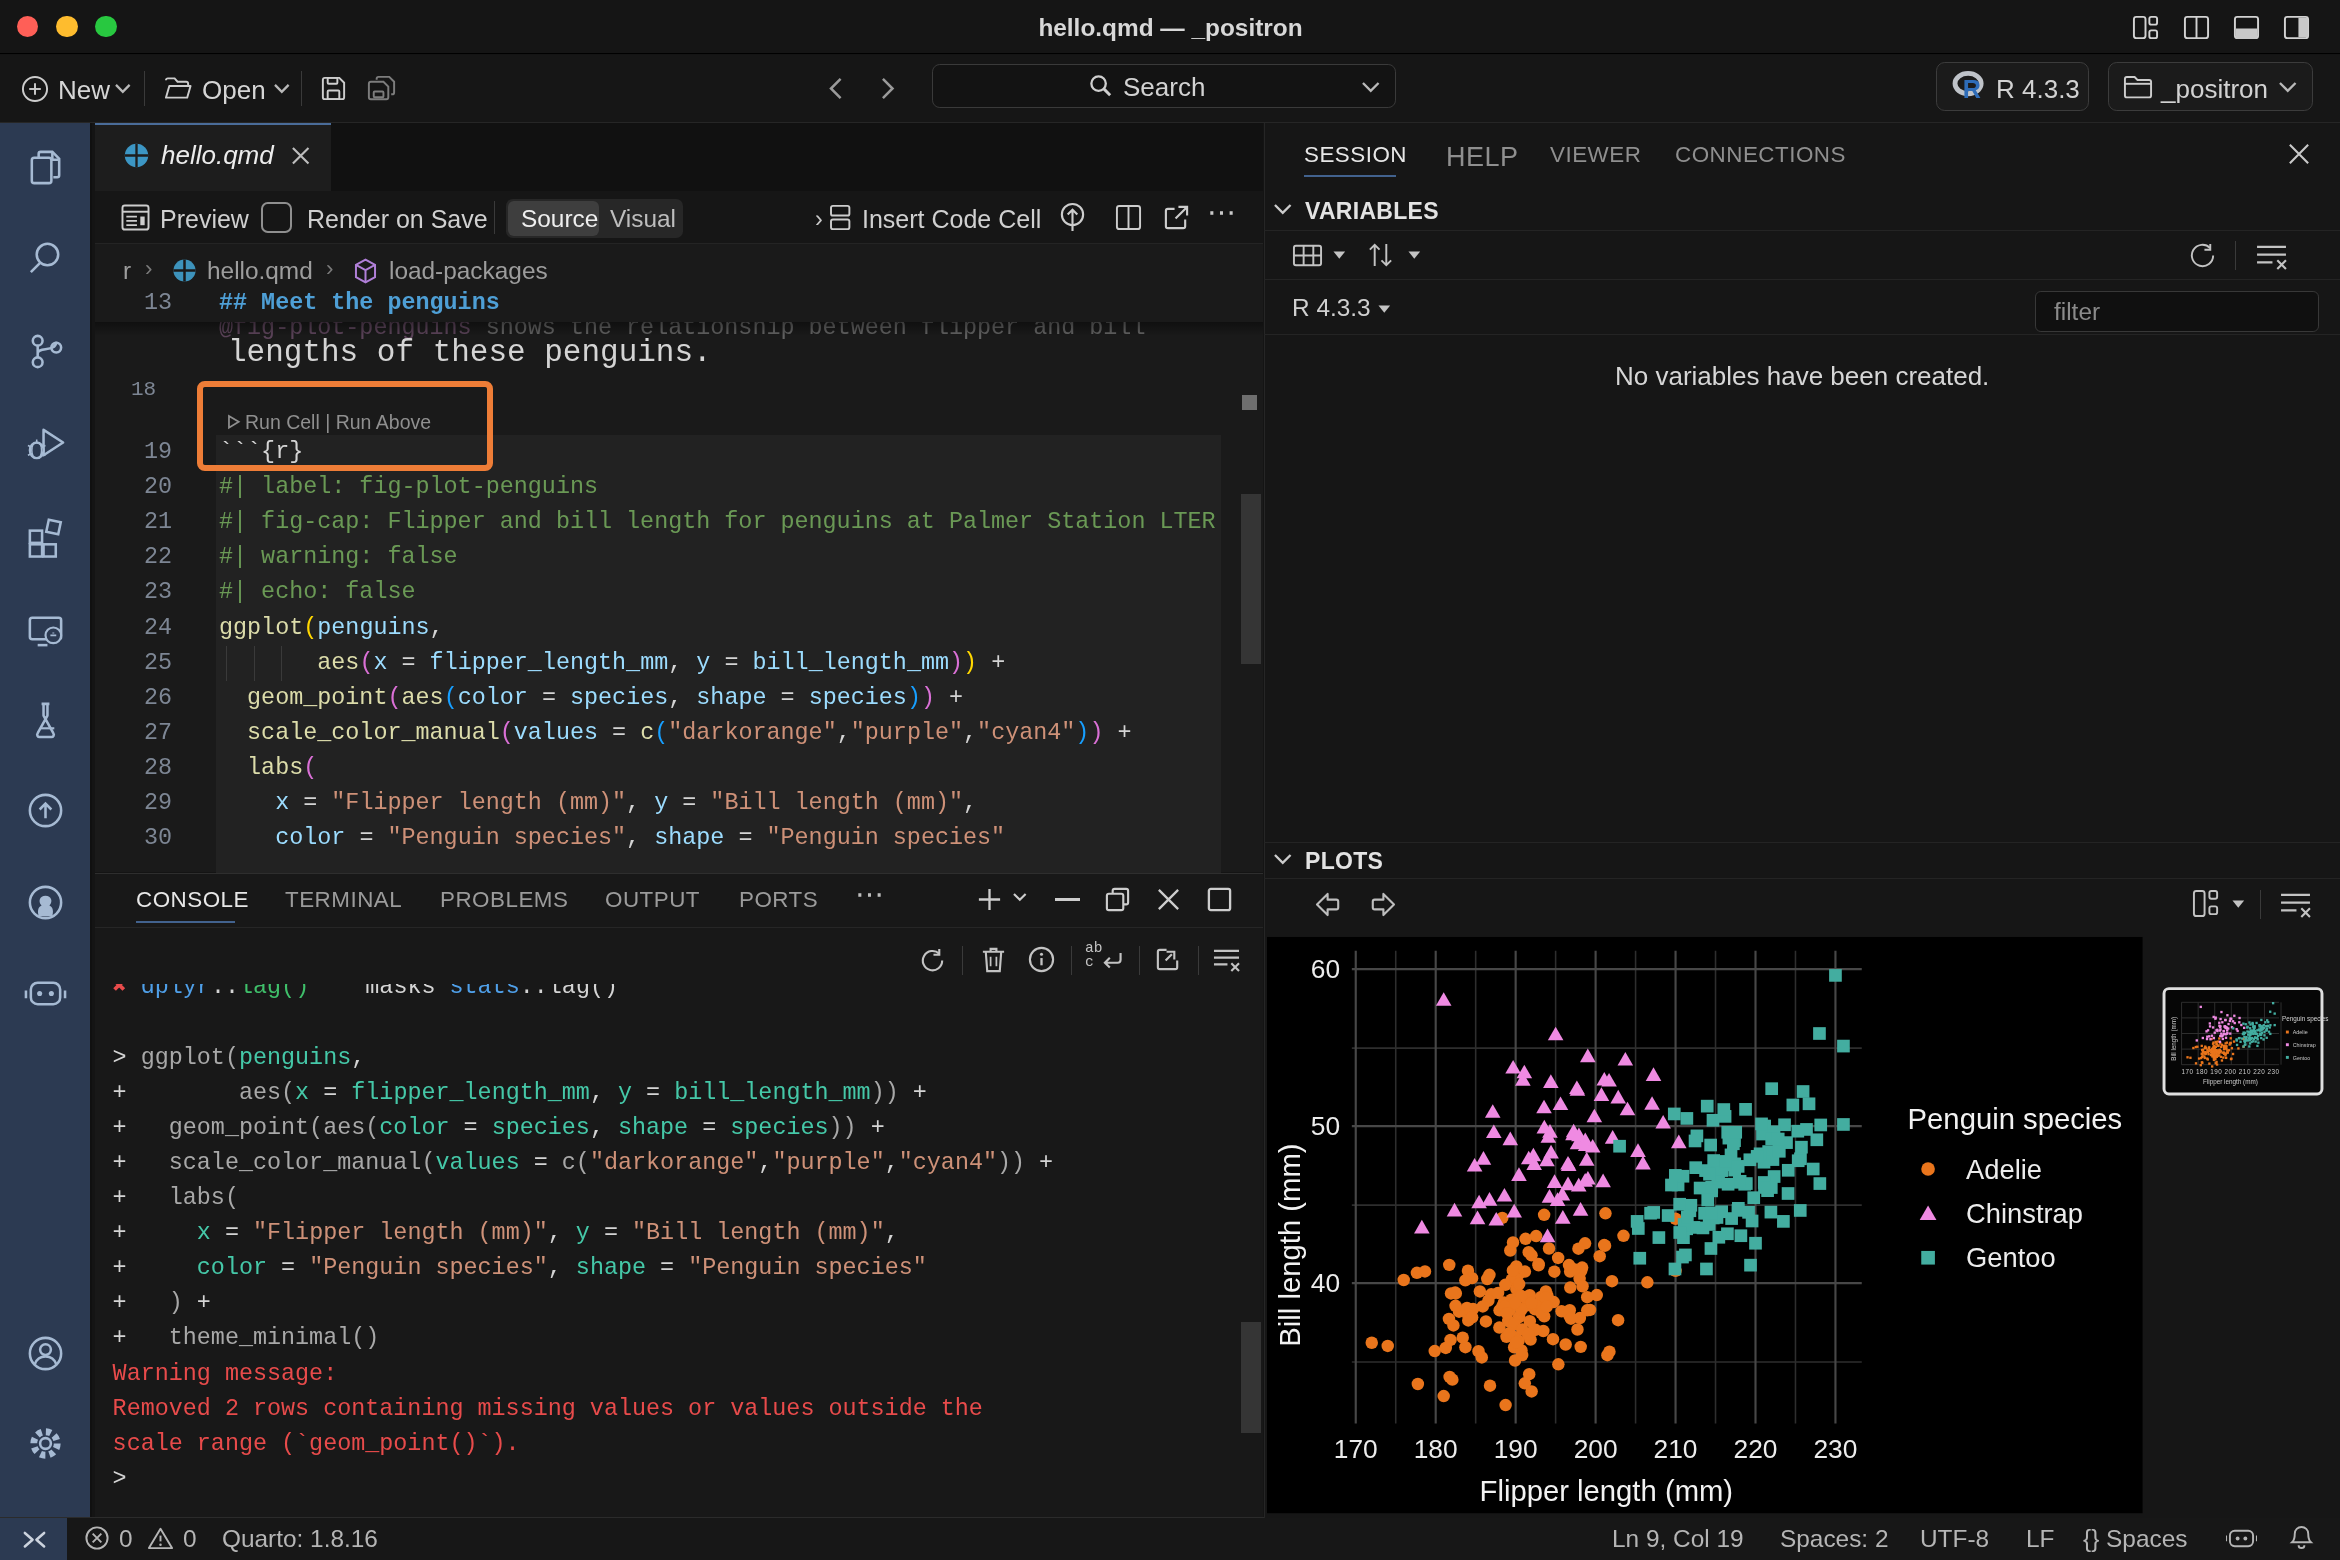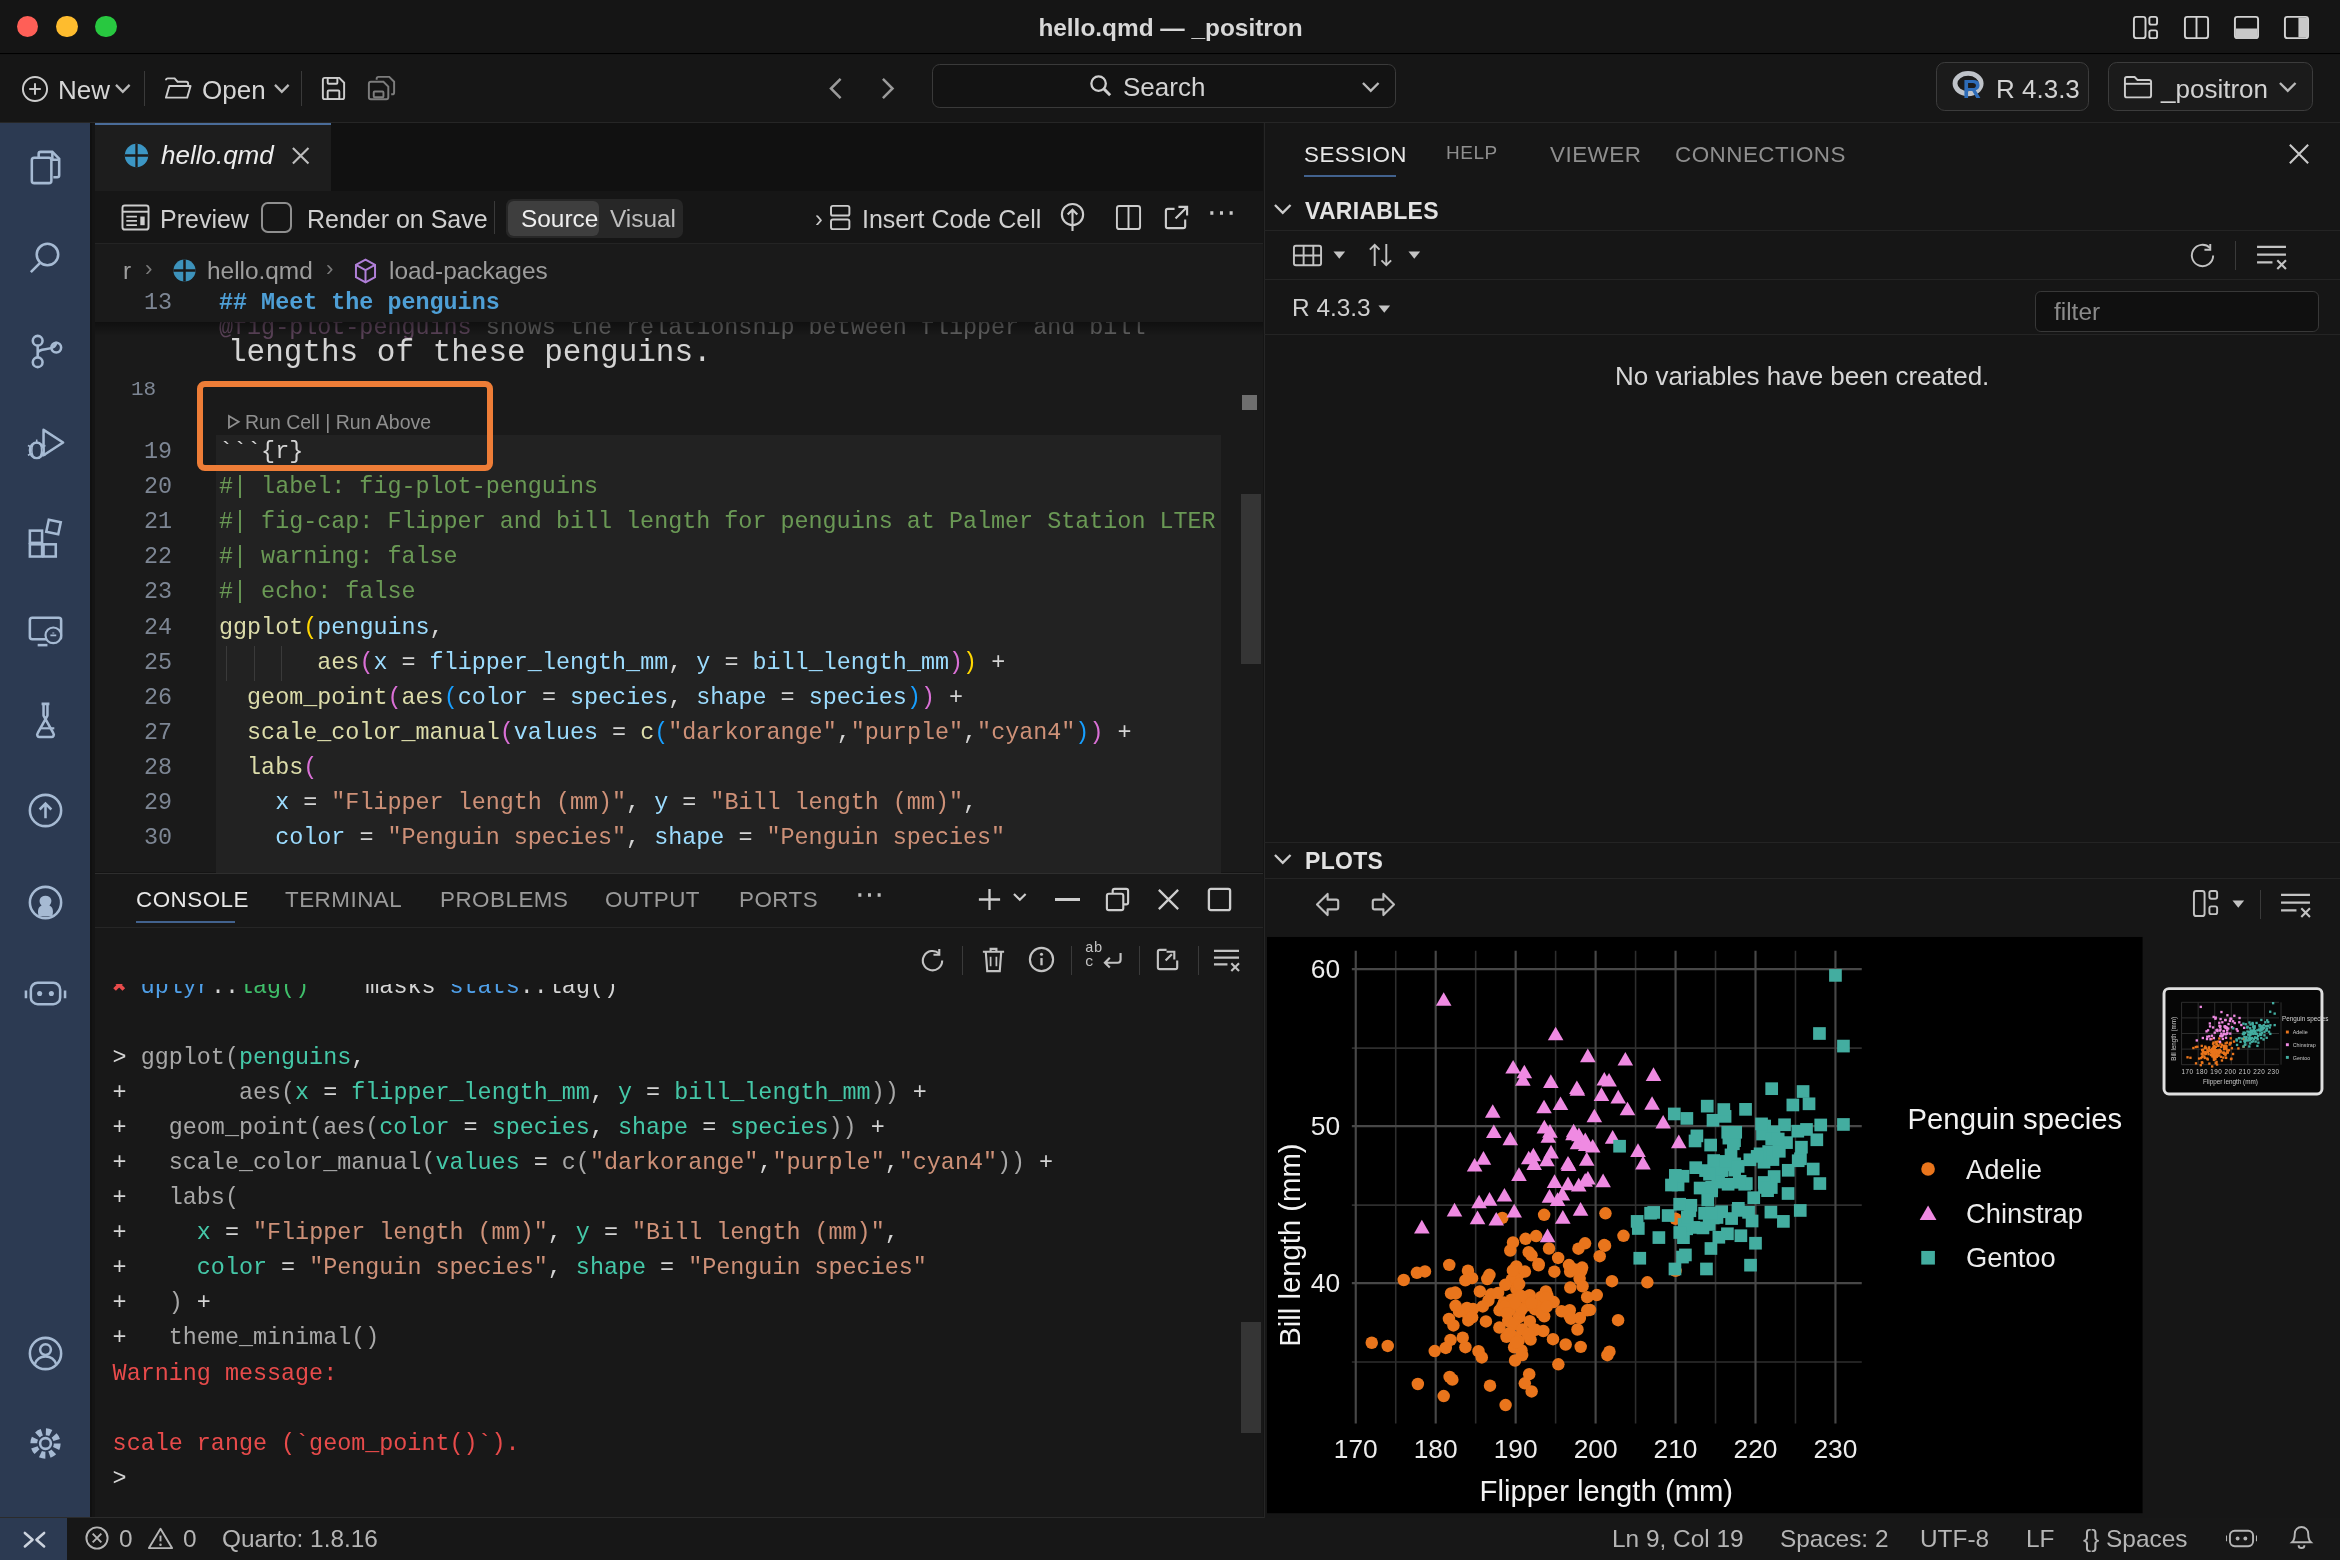--- a/index.html
+++ b/index.html
@@ -314,20 +314,21 @@
 <div class="txt mono" style="left:17.6px;top:57px;font-size:23.4px;line-height:35px"><span style="color:#d4d4d4">&gt; </span><span style="color:#a8a8a8">ggplot(</span><span style="color:#45c8a8">penguins</span><span style="color:#d4d4d4">,</span></div>
 <div class="txt mono" style="left:17.6px;top:92px;font-size:23.4px;line-height:35px"><span style="color:#d4d4d4">+        </span><span style="color:#a8a8a8">aes(</span><span style="color:#45c8a8">x</span><span style="color:#d4d4d4"> = </span><span style="color:#45c8a8">flipper_length_mm</span><span style="color:#d4d4d4">, </span><span style="color:#45c8a8">y</span><span style="color:#d4d4d4"> = </span><span style="color:#45c8a8">bill_length_mm</span><span style="color:#a8a8a8">)</span><span style="color:#a8a8a8">)</span><span style="color:#d4d4d4"> +</span></div>
 <div class="txt mono" style="left:17.6px;top:127px;font-size:23.4px;line-height:35px"><span style="color:#d4d4d4">+   </span><span style="color:#a8a8a8">geom_point(aes(</span><span style="color:#45c8a8">color</span><span style="color:#d4d4d4"> = </span><span style="color:#45c8a8">species</span><span style="color:#d4d4d4">, </span><span style="color:#45c8a8">shape</span><span style="color:#d4d4d4"> = </span><span style="color:#45c8a8">species</span><span style="color:#a8a8a8">))</span><span style="color:#d4d4d4"> +</span></div>
 <div class="txt mono" style="left:17.6px;top:162px;font-size:23.4px;line-height:35px"><span style="color:#d4d4d4">+   </span><span style="color:#a8a8a8">scale_color_manual(</span><span style="color:#45c8a8">values</span><span style="color:#d4d4d4"> = </span><span style="color:#a8a8a8">c(</span><span style="color:#ce9178">"darkorange"</span><span style="color:#d4d4d4">,</span><span style="color:#ce9178">"purple"</span><span style="color:#d4d4d4">,</span><span style="color:#ce9178">"cyan4"</span><span style="color:#a8a8a8">))</span><span style="color:#d4d4d4"> +</span></div>
 <div class="txt mono" style="left:17.6px;top:197px;font-size:23.4px;line-height:35px"><span style="color:#d4d4d4">+   </span><span style="color:#a8a8a8">labs(</span></div>
 <div class="txt mono" style="left:17.6px;top:232px;font-size:23.4px;line-height:35px"><span style="color:#d4d4d4">+     </span><span style="color:#45c8a8">x</span><span style="color:#d4d4d4"> = </span><span style="color:#ce9178">"Flipper length (mm)"</span><span style="color:#d4d4d4">, </span><span style="color:#45c8a8">y</span><span style="color:#d4d4d4"> = </span><span style="color:#ce9178">"Bill length (mm)"</span><span style="color:#d4d4d4">,</span></div>
 <div class="txt mono" style="left:17.6px;top:267px;font-size:23.4px;line-height:35px"><span style="color:#d4d4d4">+     </span><span style="color:#45c8a8">color</span><span style="color:#d4d4d4"> = </span><span style="color:#ce9178">"Penguin species"</span><span style="color:#d4d4d4">, </span><span style="color:#45c8a8">shape</span><span style="color:#d4d4d4"> = </span><span style="color:#ce9178">"Penguin species"</span></div>
 <div class="txt mono" style="left:17.6px;top:302px;font-size:23.4px;line-height:35px"><span style="color:#d4d4d4">+   </span><span style="color:#a8a8a8">)</span><span style="color:#d4d4d4"> +</span></div>
 <div class="txt mono" style="left:17.6px;top:337px;font-size:23.4px;line-height:35px"><span style="color:#d4d4d4">+   </span><span style="color:#a8a8a8">theme_minimal()</span></div>
 <div class="txt mono" style="left:17.6px;top:373px;font-size:23.4px;line-height:35px"><span style="color:#e84b4b">Warning message:</span></div>
+<div class="txt mono" style="left:17.6px;top:408px;font-size:23.4px;line-height:35px"><span style="color:#e84b4b">Removed 2 rows containing missing values or values outside the</span></div>
 <div class="txt mono" style="left:17.6px;top:443px;font-size:23.4px;line-height:35px"><span style="color:#e84b4b">scale range (`geom_point()`).</span></div>
 <div class="txt mono" style="left:17.6px;top:478px;font-size:23.4px;line-height:35px"><span style="color:#d4d4d4">&gt;</span></div>
 </div>
 <div class="abs" style="left:1241px;top:1322px;width:19.5px;height:111px;background:#3f3f3f;opacity:0.75"></div>
 <div class="abs" style="left:0;top:1517px;width:2341px;height:43px;background:#171717;border-top:1px solid #2b2b2b"></div>
 <div class="abs" style="left:0;top:1518px;width:67px;height:42px;background:#2c3a52"></div>
 <svg class="abs" style="left:20.5px;top:1528px" width="27" height="23.4" viewBox="0 0 28 24">
     <path d="M4 5l8 7-8 7M24 5l-8 7 8 7" stroke="#ccd3de" stroke-width="2.6" fill="none" stroke-linejoin="round" stroke-linecap="round"></path>
   </svg>
 <svg class="abs" style="left:84px;top:1525px" width="26" height="26" viewBox="0 0 27 27">
@@ -351,21 +352,21 @@
     <rect x="4" y="6" width="24" height="16" rx="5" fill="none" stroke="#b5b5b5" stroke-width="2"></rect>
     <circle cx="12" cy="14" r="2" fill="#b5b5b5"></circle>
     <circle cx="20" cy="14" r="2" fill="#b5b5b5"></circle>
     <path d="M0 11v6M32 11v6" stroke="#b5b5b5" stroke-width="2"></path>
   </svg>
 <svg class="abs" style="left:2289px;top:1524px" width="25" height="27" viewBox="0 0 26 28">
     <path d="M13 3a7 7 0 0 1 7 7c0 7 2 8 3 9H3c1-1 3-2 3-9a7 7 0 0 1 7-7zM10 22a3 3 0 0 0 6 0" fill="none" stroke="#b5b5b5" stroke-width="2"></path>
   </svg>
 <div class="abs" style="left:1264px;top:123px;width:1077px;height:1395px;background:#161616;border-left:1px solid #262626"></div>
 <div class="txt" style="left:1304px;top:142px;font-size:22.4px;letter-spacing:0.5px;color:#e7e7e7">SESSION</div>
-<div class="txt" style="left:1446px;top:142px;font-size:19px;letter-spacing:0.5px;color:#8f8f8f">HELP</div>
+<div class="txt" style="left:1446px;top:142px;font-size:27px;letter-spacing:0.5px;color:#8f8f8f">HELP</div>
 <div class="txt" style="left:1550px;top:142px;font-size:22.4px;letter-spacing:0.5px;color:#8f8f8f">VIEWER</div>
 <div class="txt" style="left:1675px;top:142px;font-size:22.4px;letter-spacing:0.5px;color:#8f8f8f">CONNECTIONS</div>
 <div class="abs" style="left:1304px;top:175px;width:92px;height:2.4px;background:#42628e"></div>
 <svg class="abs" style="left:2286px;top:141px" width="26" height="26" viewBox="0 0 27 27">
     <path d="M4 4l19 19M23 4L4 23" stroke="#c9c9c9" stroke-width="2.2"></path>
   </svg>
 <div class="abs" style="left:1264px;top:181px;width:1077px;height:50px;border-bottom:1px solid #242424"></div>
 <svg class="abs" style="left:1273px;top:203px" width="19.5" height="13.7" viewBox="0 0 20 14">
     <path d="M2 2l8 8 8-8" fill="none" stroke="#cccccc" stroke-width="2.4"></path>
   </svg>

